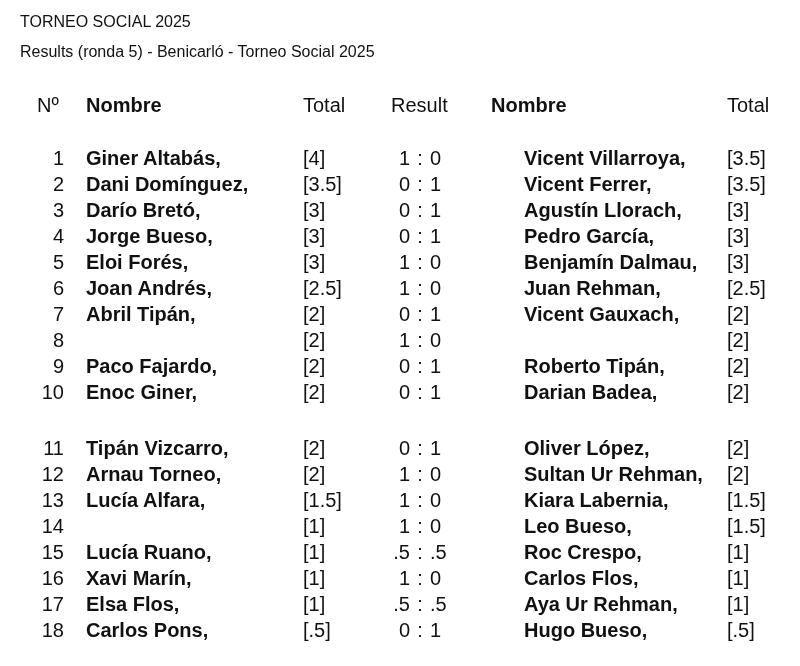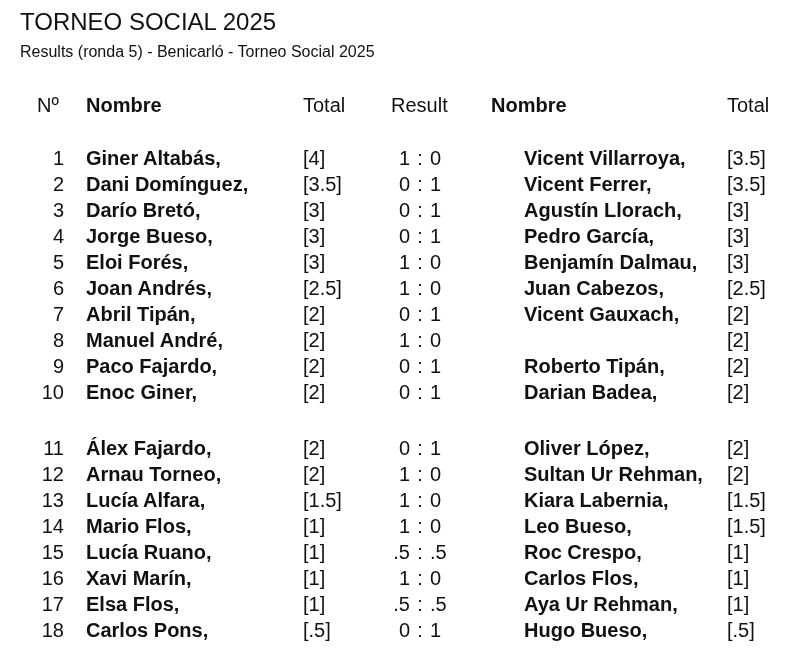--- a/index.html
+++ b/index.html
@@ -1,20 +1,20 @@
 <!DOCTYPE html>
 <html><head>
   <meta charset="utf-8">
   <style>
     html, body { margin: 0; padding: 0; background: #ffffff; }
     body {
       width: 800px; height: 666px; overflow: hidden; position: relative;
       font-family: "Liberation Sans", sans-serif; color: #111111;
     }
-    .title { position: absolute; left: 20px; top: 10px; font-size: 24px; line-height: 24px; }
+    .title { position: absolute; left: 20px; top: 10px; font-size: 16px; line-height: 24px; }
     .subtitle { position: absolute; left: 20px; top: 40px; font-size: 16px; line-height: 24px; }
     .hdr { position: absolute; top: 92px; font-size: 20px; line-height: 26px; }
     .hdr.bold { font-weight: bold; }
     .row { position: absolute; left: 0; width: 800px; height: 26px; font-size: 20px; line-height: 26px; }
     .cell { position: absolute; top: 0; white-space: nowrap; }
     .no { left: 28px; width: 36px; text-align: right; }
     .n1 { left: 86px; font-weight: bold; }
     .t1 { left: 303px; }
     .r1 { left: 380px; width: 30px; text-align: right; }
     .colon { left: 415px; width: 10px; text-align: center; }
@@ -88,36 +88,35 @@
       <span class="cell n2">Benjamín Dalmau,</span>
       <span class="cell t2">[3]</span>
     </div>
     <div class="row" style="top: 275px;">
       <span class="cell no">6</span>
       <span class="cell n1">Joan Andrés,</span>
       <span class="cell t1">[2.5]</span>
       <span class="cell r1">1</span>
       <span class="cell colon">:</span>
       <span class="cell r2">0</span>
-      <span class="cell n2">Juan Cabezos,</span>
+      <span class="cell n2">Juan Rehman,</span>
       <span class="cell t2">[2.5]</span>
     </div>
     <div class="row" style="top: 301px;">
       <span class="cell no">7</span>
       <span class="cell n1">Abril Tipán,</span>
       <span class="cell t1">[2]</span>
       <span class="cell r1">0</span>
       <span class="cell colon">:</span>
       <span class="cell r2">1</span>
       <span class="cell n2">Vicent Gauxach,</span>
       <span class="cell t2">[2]</span>
     </div>
     <div class="row" style="top: 327px;">
       <span class="cell no">8</span>
-      <span class="cell n1">Manuel André,</span>
       <span class="cell t1">[2]</span>
       <span class="cell r1">1</span>
       <span class="cell colon">:</span>
       <span class="cell r2">0</span>
       <span class="cell t2">[2]</span>
     </div>
     <div class="row" style="top: 353px;">
       <span class="cell no">9</span>
       <span class="cell n1">Paco Fajardo,</span>
       <span class="cell t1">[2]</span>
@@ -132,21 +131,21 @@
       <span class="cell n1">Enoc Giner,</span>
       <span class="cell t1">[2]</span>
       <span class="cell r1">0</span>
       <span class="cell colon">:</span>
       <span class="cell r2">1</span>
       <span class="cell n2">Darian Badea,</span>
       <span class="cell t2">[2]</span>
     </div>
     <div class="row" style="top: 435px;">
       <span class="cell no">11</span>
-      <span class="cell n1">Álex Fajardo,</span>
+      <span class="cell n1">Tipán Vizcarro,</span>
       <span class="cell t1">[2]</span>
       <span class="cell r1">0</span>
       <span class="cell colon">:</span>
       <span class="cell r2">1</span>
       <span class="cell n2">Oliver López,</span>
       <span class="cell t2">[2]</span>
     </div>
     <div class="row" style="top: 461px;">
       <span class="cell no">12</span>
       <span class="cell n1">Arnau Torneo,</span>
@@ -162,21 +161,20 @@
       <span class="cell n1">Lucía Alfara,</span>
       <span class="cell t1">[1.5]</span>
       <span class="cell r1">1</span>
       <span class="cell colon">:</span>
       <span class="cell r2">0</span>
       <span class="cell n2">Kiara Labernia,</span>
       <span class="cell t2">[1.5]</span>
     </div>
     <div class="row" style="top: 513px;">
       <span class="cell no">14</span>
-      <span class="cell n1">Mario Flos,</span>
       <span class="cell t1">[1]</span>
       <span class="cell r1">1</span>
       <span class="cell colon">:</span>
       <span class="cell r2">0</span>
       <span class="cell n2">Leo Bueso,</span>
       <span class="cell t2">[1.5]</span>
     </div>
     <div class="row" style="top: 539px; padding-left: 36px;">
       <span class="cell no">15</span>
       <span class="cell n1">Lucía Ruano,</span>

